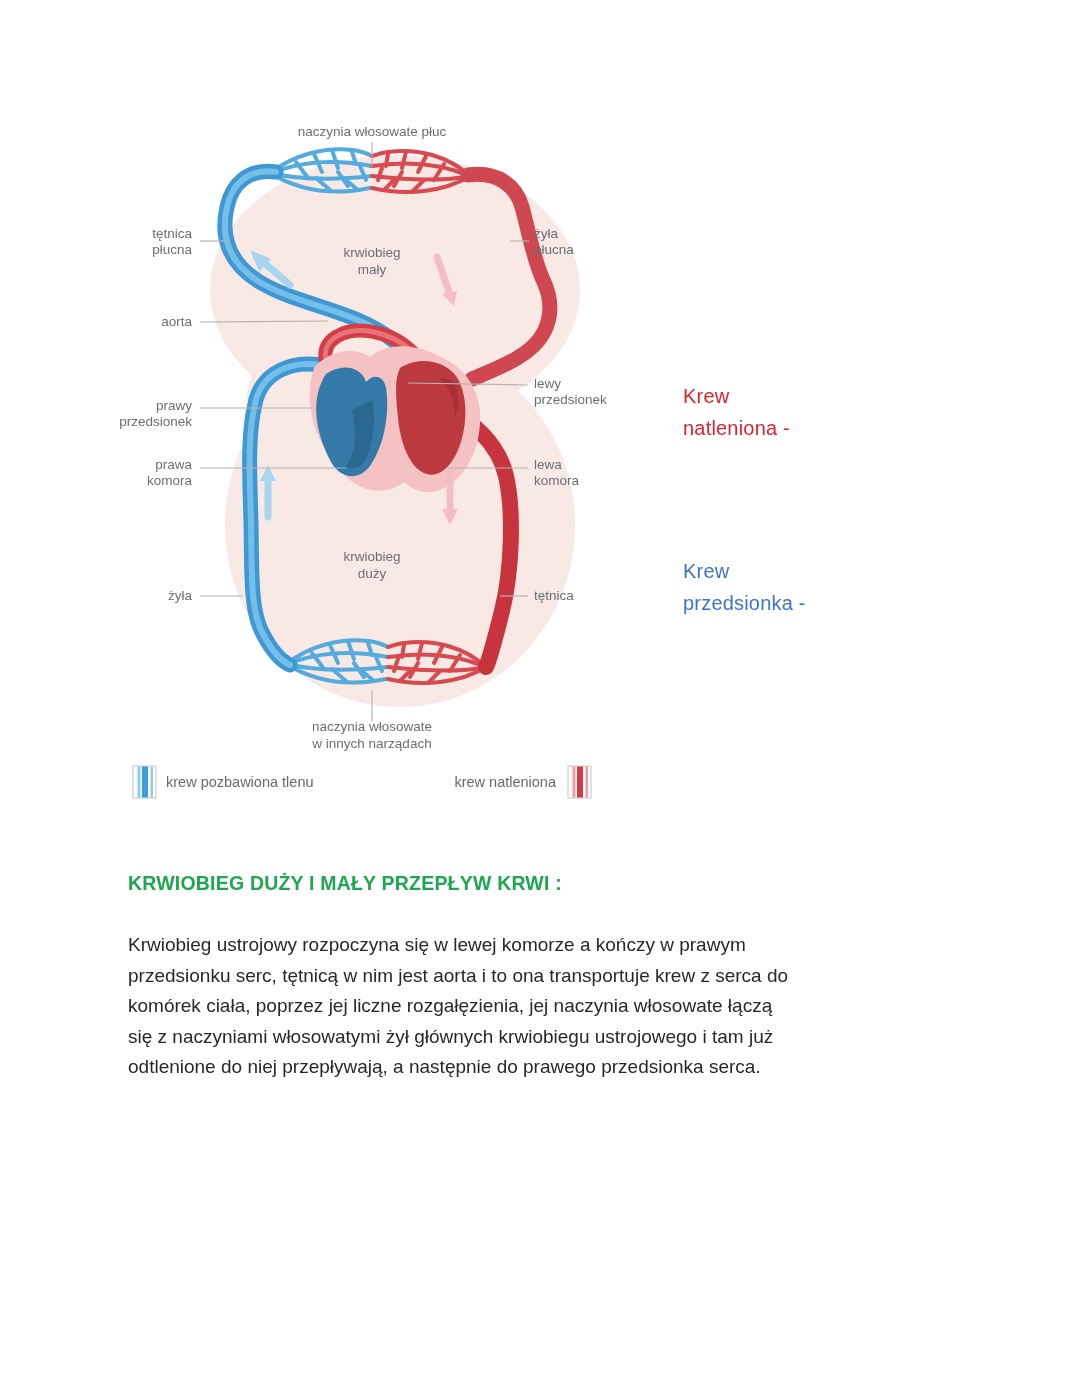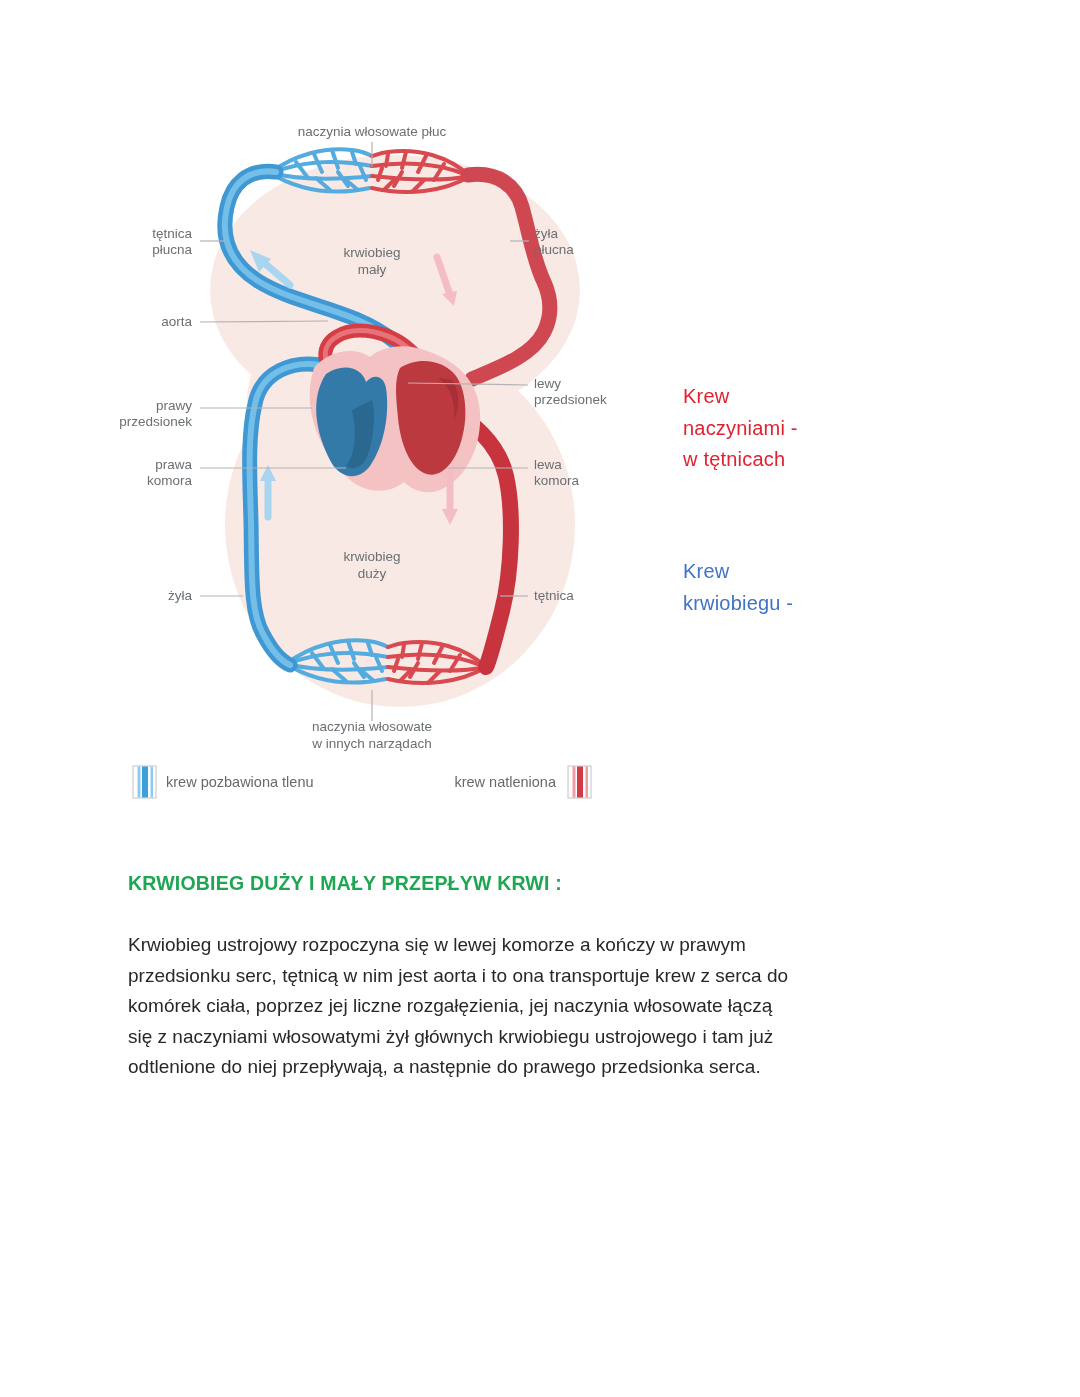--- a/index.html
+++ b/index.html
@@ -141,26 +141,25 @@
         <rect x="468" y="656" width="23" height="32" fill="#ffffff" stroke="#c4c4c4" stroke-width="1"></rect>
         <rect x="472.5" y="656.5" width="3" height="31" fill="#eda0a4"></rect>
         <rect x="477" y="656.5" width="6" height="31" fill="#d23b43"></rect>
         <rect x="485.5" y="656.5" width="2.5" height="31" fill="#eda0a4"></rect>
       </g>
     </g>
   </svg>
 
   <div class="annotation annotation-oxy" style="color:#e02230">
     <div>Krew</div>
-    <div>naczyniami -</div>
-    <div>w tętnicach</div>
+    <div>natleniona -</div>
   </div>
   <div class="annotation annotation-deoxy" style="color:#3f73c7">
     <div>Krew</div>
-    <div>krwiobiegu -</div>
+    <div>przedsionka -</div>
   </div>
 
   <div class="article">
     <h2 style="color:#1fa653">KRWIOBIEG DUŻY I MAŁY PRZEPŁYW KRWI :</h2>
     <p>Krwiobieg ustrojowy rozpoczyna się w lewej komorze a kończy w prawym przedsionku serc, tętnicą w nim jest aorta i to ona transportuje krew z serca do komórek ciała, poprzez jej liczne rozgałęzienia, jej naczynia włosowate łączą się z naczyniami włosowatymi żył głównych krwiobiegu ustrojowego i tam już odtlenione do niej przepływają, a następnie do prawego przedsionka serca.</p>
   </div>
 
 </div>
 
 </body></html>

